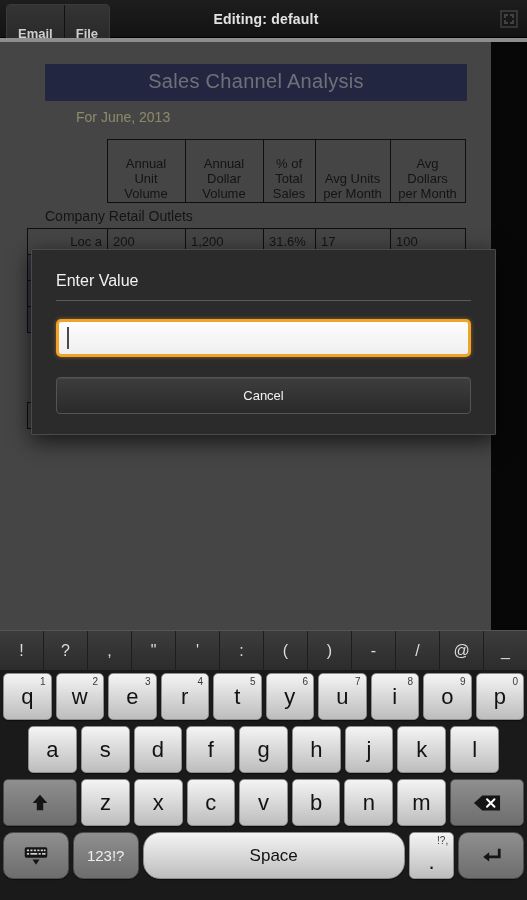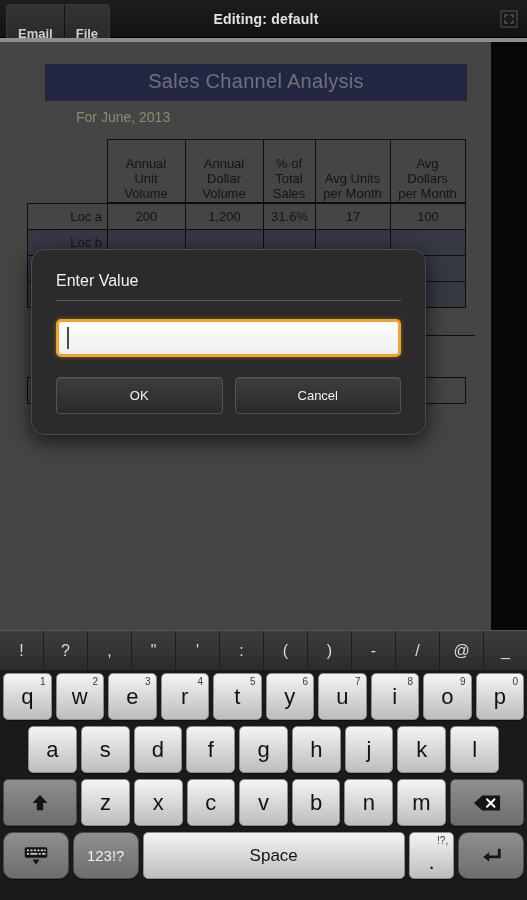--- a/index.html
+++ b/index.html
@@ -51,37 +51,37 @@
   .doc-sub { margin: 8px 0 0 76px; color: #fef9c3; font-size: 14px; }
 
   table.grid { border-collapse: collapse; margin-left: 27px; width: 430px;
     table-layout: fixed; }
   table.grid td { border: 1px solid #1b1b1b; color: #26262a; font-size: 13px;
     height: 26px; padding: 1px 5px; }
   .hdr-row td { text-align: center; vertical-align: bottom; font-size: 13px;
     line-height: 15px; padding: 4px 2px 3px; color: #222; }
   .hdr-row td.nob { border: none; }
   .lbl { text-align: right; }
-  .num { text-align: center; }
+  .num { text-align: left; }
   .sel { background: #63677c; }
   col.c0 { width: 80px; } col.c1 { width: 78px; } col.c2 { width: 78px; }
   col.c3 { width: 52px; } col.c4 { width: 75px; } col.c5 { width: 75px; }
 
   .section-label { margin-left: 45px; color: #26262a; font-size: 14px;
     padding: 5px 0 4px; }
   .total-row { margin-left: 45px; width: 430px; color: #26262a; font-size: 14px;
     padding: 5px 0 6px; border-bottom: 1px solid #1b1b1b; }
   .spacer-gap { height: 16px; }
 
   
   .scrim { position: absolute; top: 42px; left: 0; width: 527px; height: 588px;
     background: rgba(0,0,0,.45); }
   .dialog {
-    position: absolute; left: 31px; top: 249px; width: 395px;
-    background: #2b2b2b; border: 1px solid #4a4a4a; border-radius: 14px;
+    position: absolute; left: 31px; top: 249px; width: 465px;
+    background: #2b2b2b; border: 1px solid #4a4a4a; border-radius: 1px;
     box-shadow: 0 6px 22px rgba(0,0,0,.7);
     padding: 16px 24px 20px;
   }
   .dlg-title { color: #f2f2f2; font-size: 16px; padding: 6px 0 10px; }
   .dlg-rule { height: 1px; background: #5b5b5b; margin-bottom: 18px; }
   .dlg-input-wrap {
     border: 3px solid #f0a32b; border-radius: 5px; background: #fff;
     height: 38px; display: flex; align-items: center; padding: 0 8px;
     box-shadow: 0 0 4px rgba(240,163,43,.45);
     background: linear-gradient(#fdfdfd, #efefef);
@@ -112,21 +112,21 @@
     display: flex; align-items: center; justify-content: center;
     color: #121212; font-size: 22px;
     box-shadow: 0 1px 1px rgba(0,0,0,.5);
   }
   .key sup { position: absolute; top: 2px; right: 5px; font-size: 10px; color: #3a3a3a; }
   .key.dark {
     background: linear-gradient(#8f8f8f, #6d6d6d);
     border: 1px solid #4c4c4c; color: #f0f0f0;
   }
   .key.wide { flex: 1.55; }
-  .key.space { flex: 5.1; font-size: 17px; }
+  .key.space { flex: 5.1; font-size: 17px; border-radius: 17px; }
   .key.small { flex: .85; }
   .key.fn { flex: 1.25; font-size: 15px; color: #efefef; border-radius: 10px; }
   .key .dotlabel { font-size: 22px; position: relative; top: 6px; }
 </style>
 </head>
 <body>
 
 <div id="app">
 
   <div class="topbar">
@@ -182,20 +182,21 @@
           <span>per Month</span>
         </td>
         <td>
           <br><span>Avg Dollars</span><br>
           <span>per Month</span>
         </td>
       </tr>
     </tbody>
       </table>
 
+    <div class="section-label">Company Retail Outlets</div>
     <table class="grid">
       <colgroup>
           <col class="c0">
           <col class="c1">
           <col class="c2">
           <col class="c3">
           <col class="c4">
           <col class="c5">
         </colgroup>
       <tbody>
@@ -263,21 +264,20 @@
   <div class="scrim"></div>
 
   <div class="dialog">
     <div class="dlg-title">Enter Value</div>
     <div class="dlg-rule"></div>
     <div class="dlg-input-wrap">
       <span class="caret"></span>
       <span></span>
     </div>
     <div class="dlg-btns">
-      <div class="dlg-btn">OK</div>
       <div class="dlg-btn">Cancel</div>
     </div>
   </div>
 
   <div class="kb">
 
     <div class="kb-symrow">
       <div class="sym">!</div>
       <div class="sym">?</div>
       <div class="sym">,</div>

